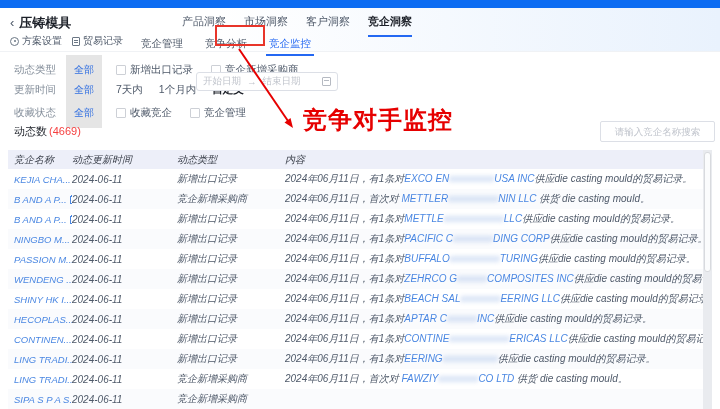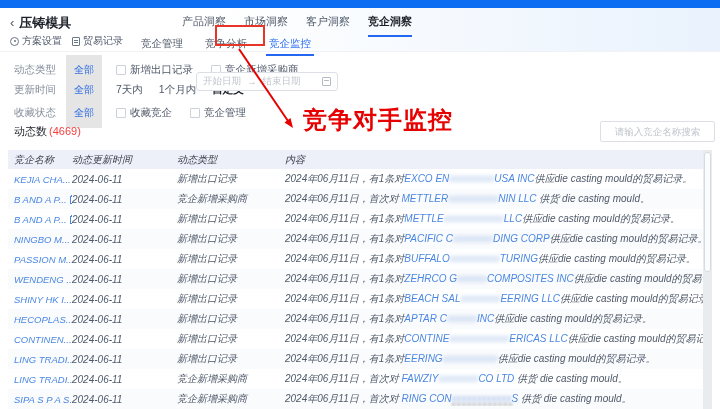--- a/index.html
+++ b/index.html
@@ -249,18 +249,17 @@
         <div class="cell c2">2024-06-11</div>
         <div class="cell c3">竞企新增采购商</div>
         <div class="cell c4"><span class="seg-p">2024年06月11日，首次对 </span><span class="seg-b">FAWZIY</span><span class="seg-x">xxxxxxxx</span><span class="seg-b">CO LTD</span><span class="seg-p"> 供货 die casting mould。</span></div>
       </div>
       <div class="trow">
         <div class="cell c1">
           <span class="rowname">SIPA S P A S...</span>
         </div>
         <div class="cell c2">2024-06-11</div>
         <div class="cell c3">竞企新增采购商</div>
-        <div class="cell c4"><span class="seg-p">2024年06月11日，首次对 </span><span class="seg-b">RING CON</span><span class="seg-xd">xxxxxxxxxxxx</span><span class="seg-b">S</span><span class="seg-p"> 供货 die casting mould。</span></div>
       </div>
     </div>
 </div>
 <div id="scroll-track" class="abs"></div>
 <div id="scroll-thumb" class="abs"></div>
 
 </body></html>

